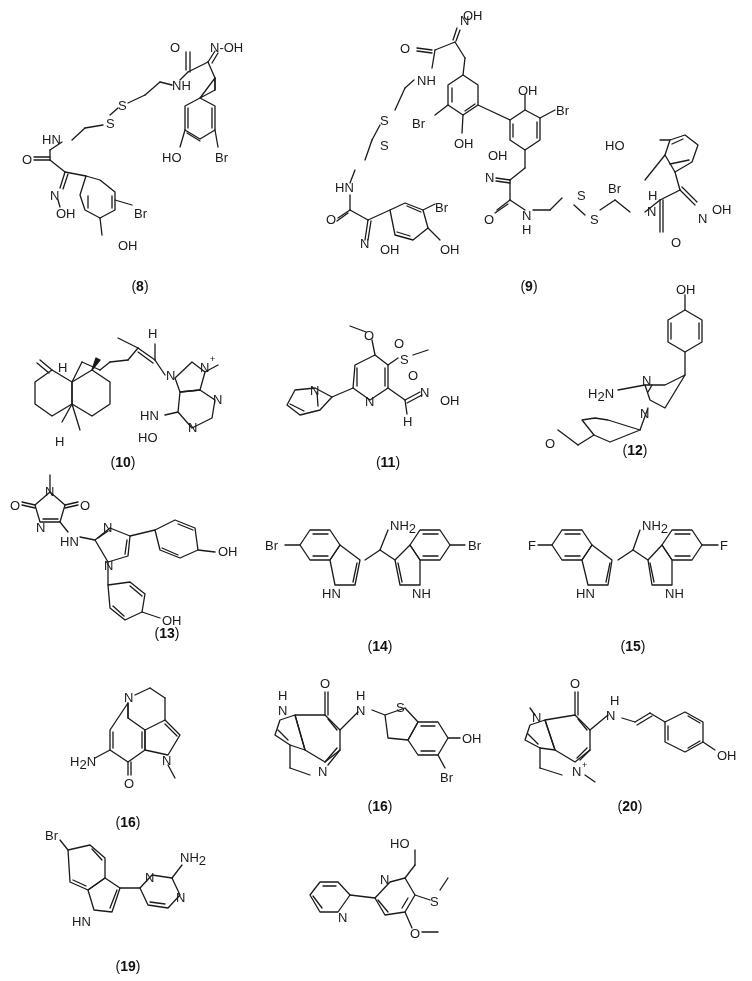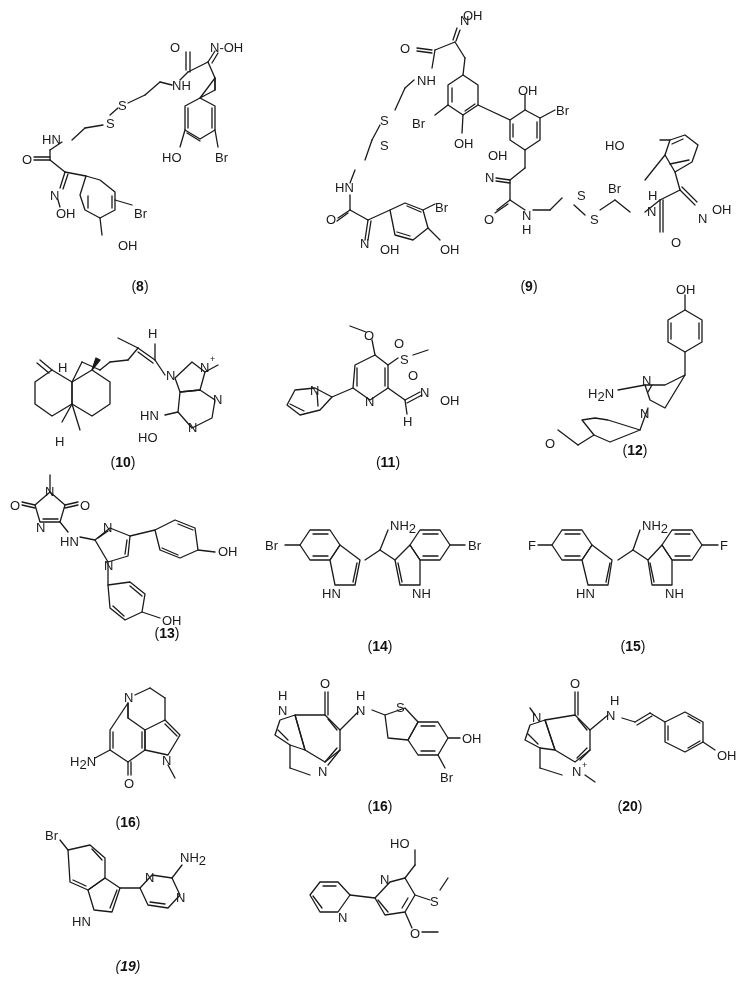--- a/index.html
+++ b/index.html
@@ -489,21 +489,21 @@
     <line x1="120" y1="68" x2="140" y2="68"></line>
     <polygon points="140,68 152,55 172,58 180,75 168,88 148,85"></polygon>
     <line x1="150" y1="82" x2="165" y2="84"></line>
     <line x1="172" y1="58" x2="182" y2="45"></line>
     <text x="45" y="20">Br</text>
     <text x="180" y="42"><tspan>NH</tspan><tspan class="sub" dy="3">2</tspan></text>
     <text x="145" y="62">N</text>
     <text x="176" y="82">N</text>
     <text x="72" y="106">HN</text>
   </svg>
-  <div class="caption" style="left:128px;top:138px;font-style:italic;">
+  <div class="caption" style="left:128px;top:138px;">
     <span>(</span><b>19</b><span>)</span>
   </div>
 </div>
 
 <div class="panel" style="left:250px;top:820px;width:260px;height:161px;">
   <svg width="260" height="161">
     <line x1="165" y1="30" x2="165" y2="45"></line>
     <line x1="165" y1="45" x2="155" y2="58"></line>
     <polygon points="140,62 155,58 165,75 155,92 135,95 125,78"></polygon>
     <line x1="158" y1="78" x2="152" y2="88"></line>

